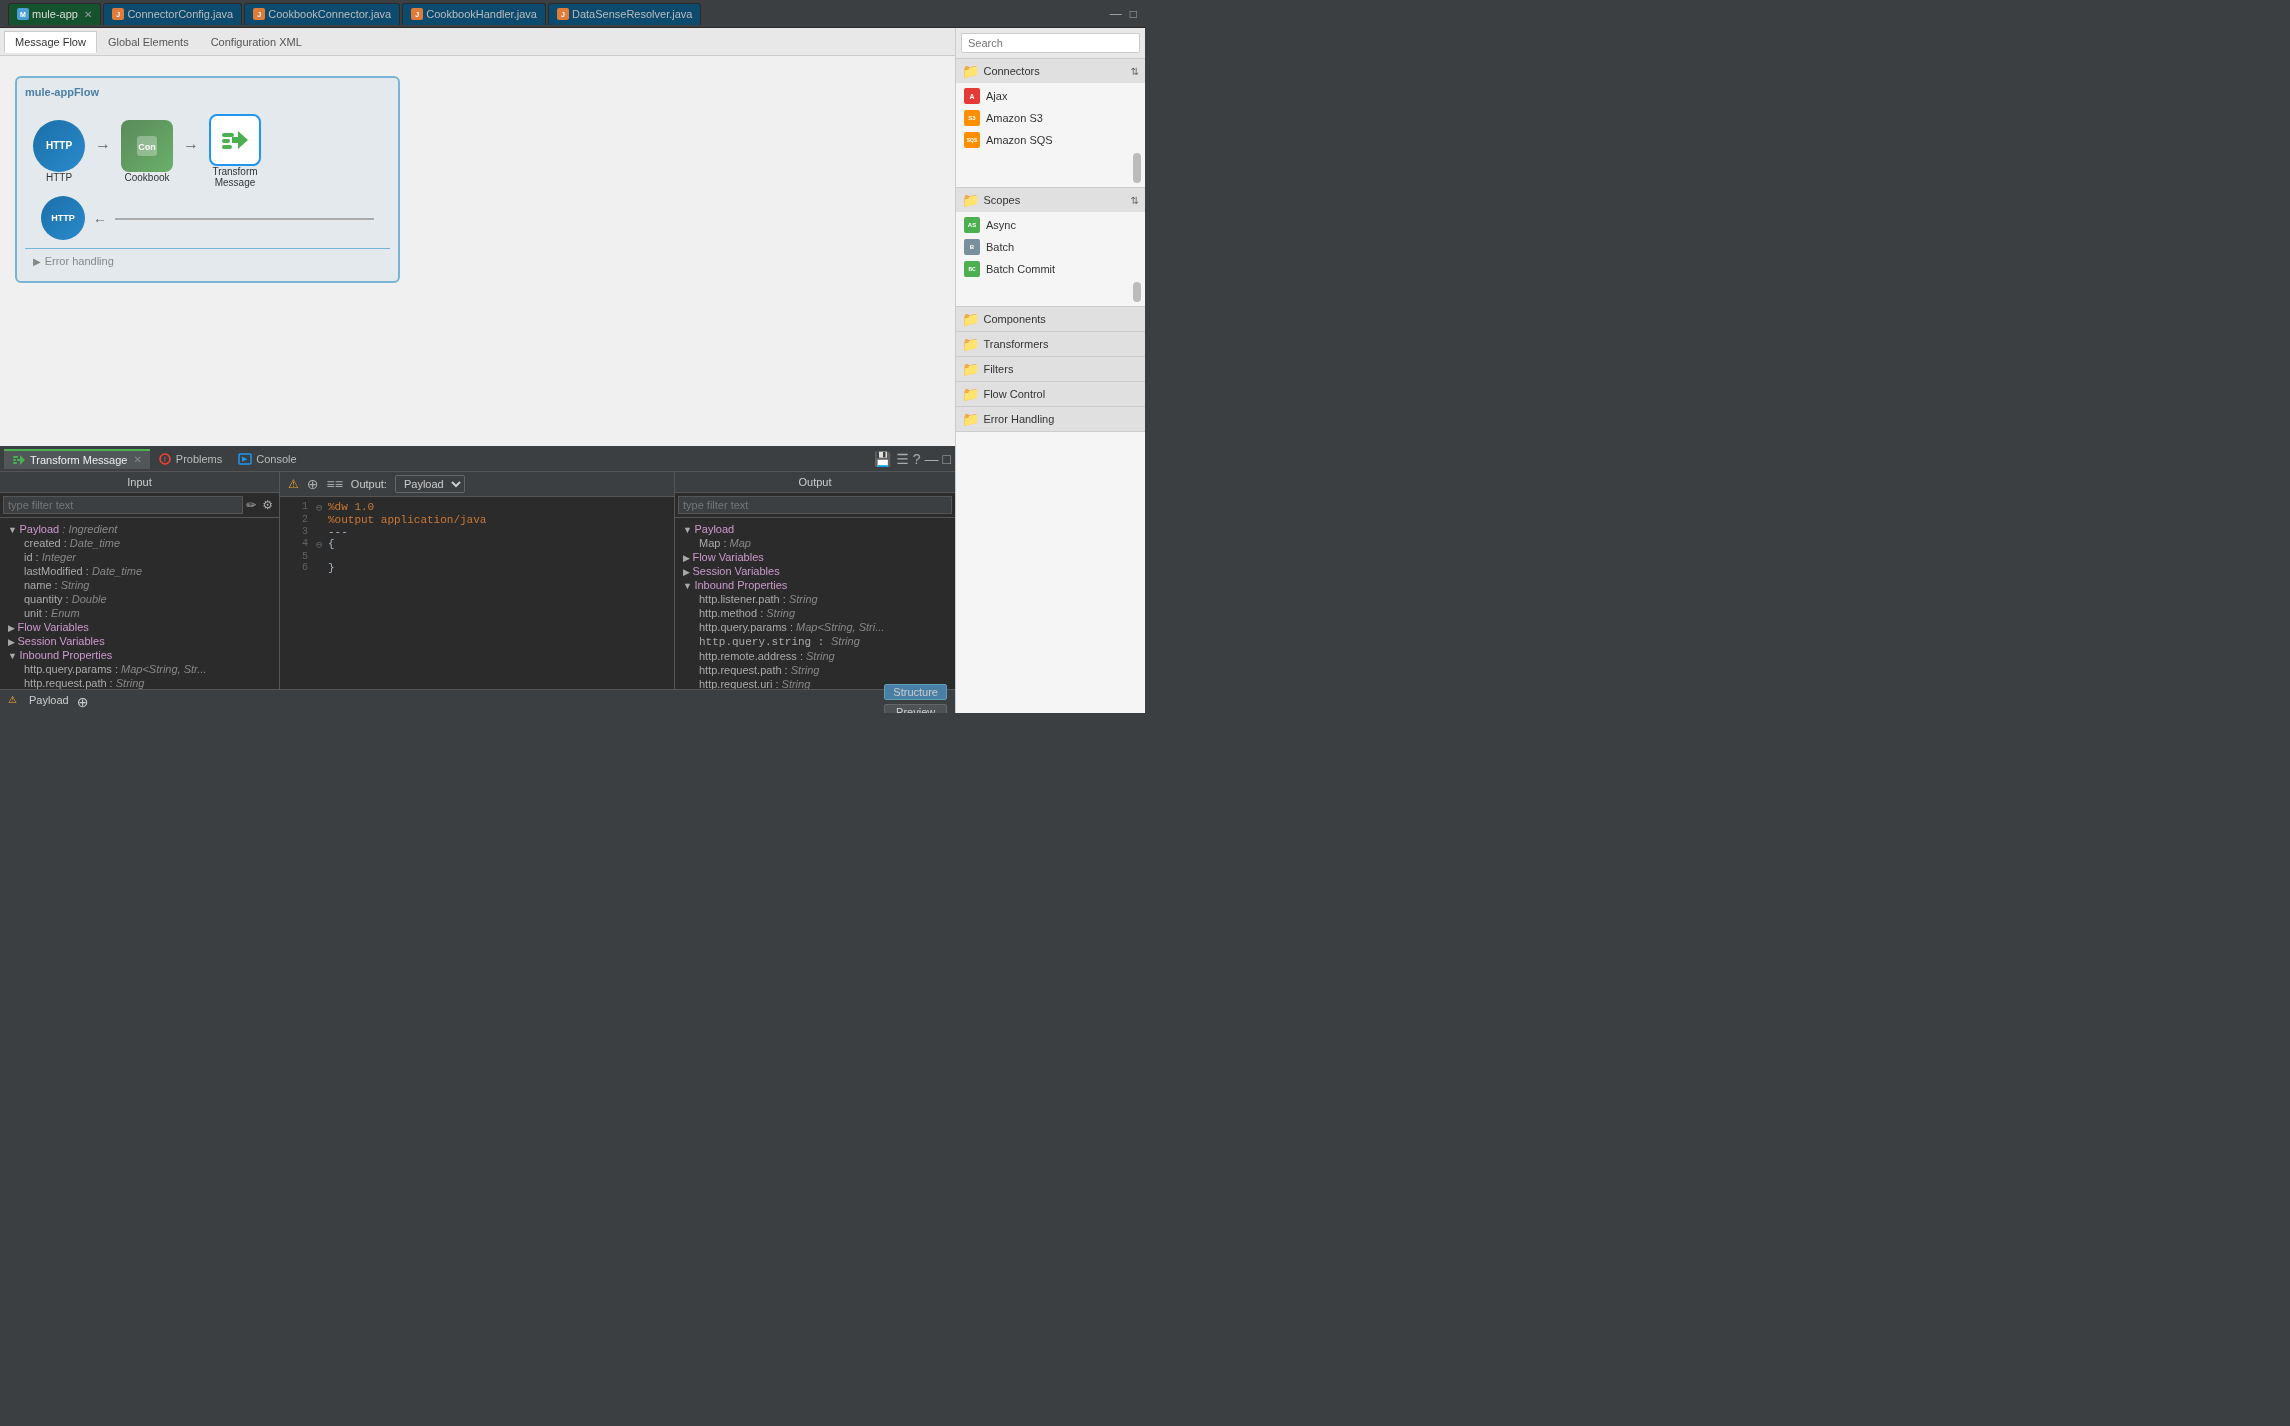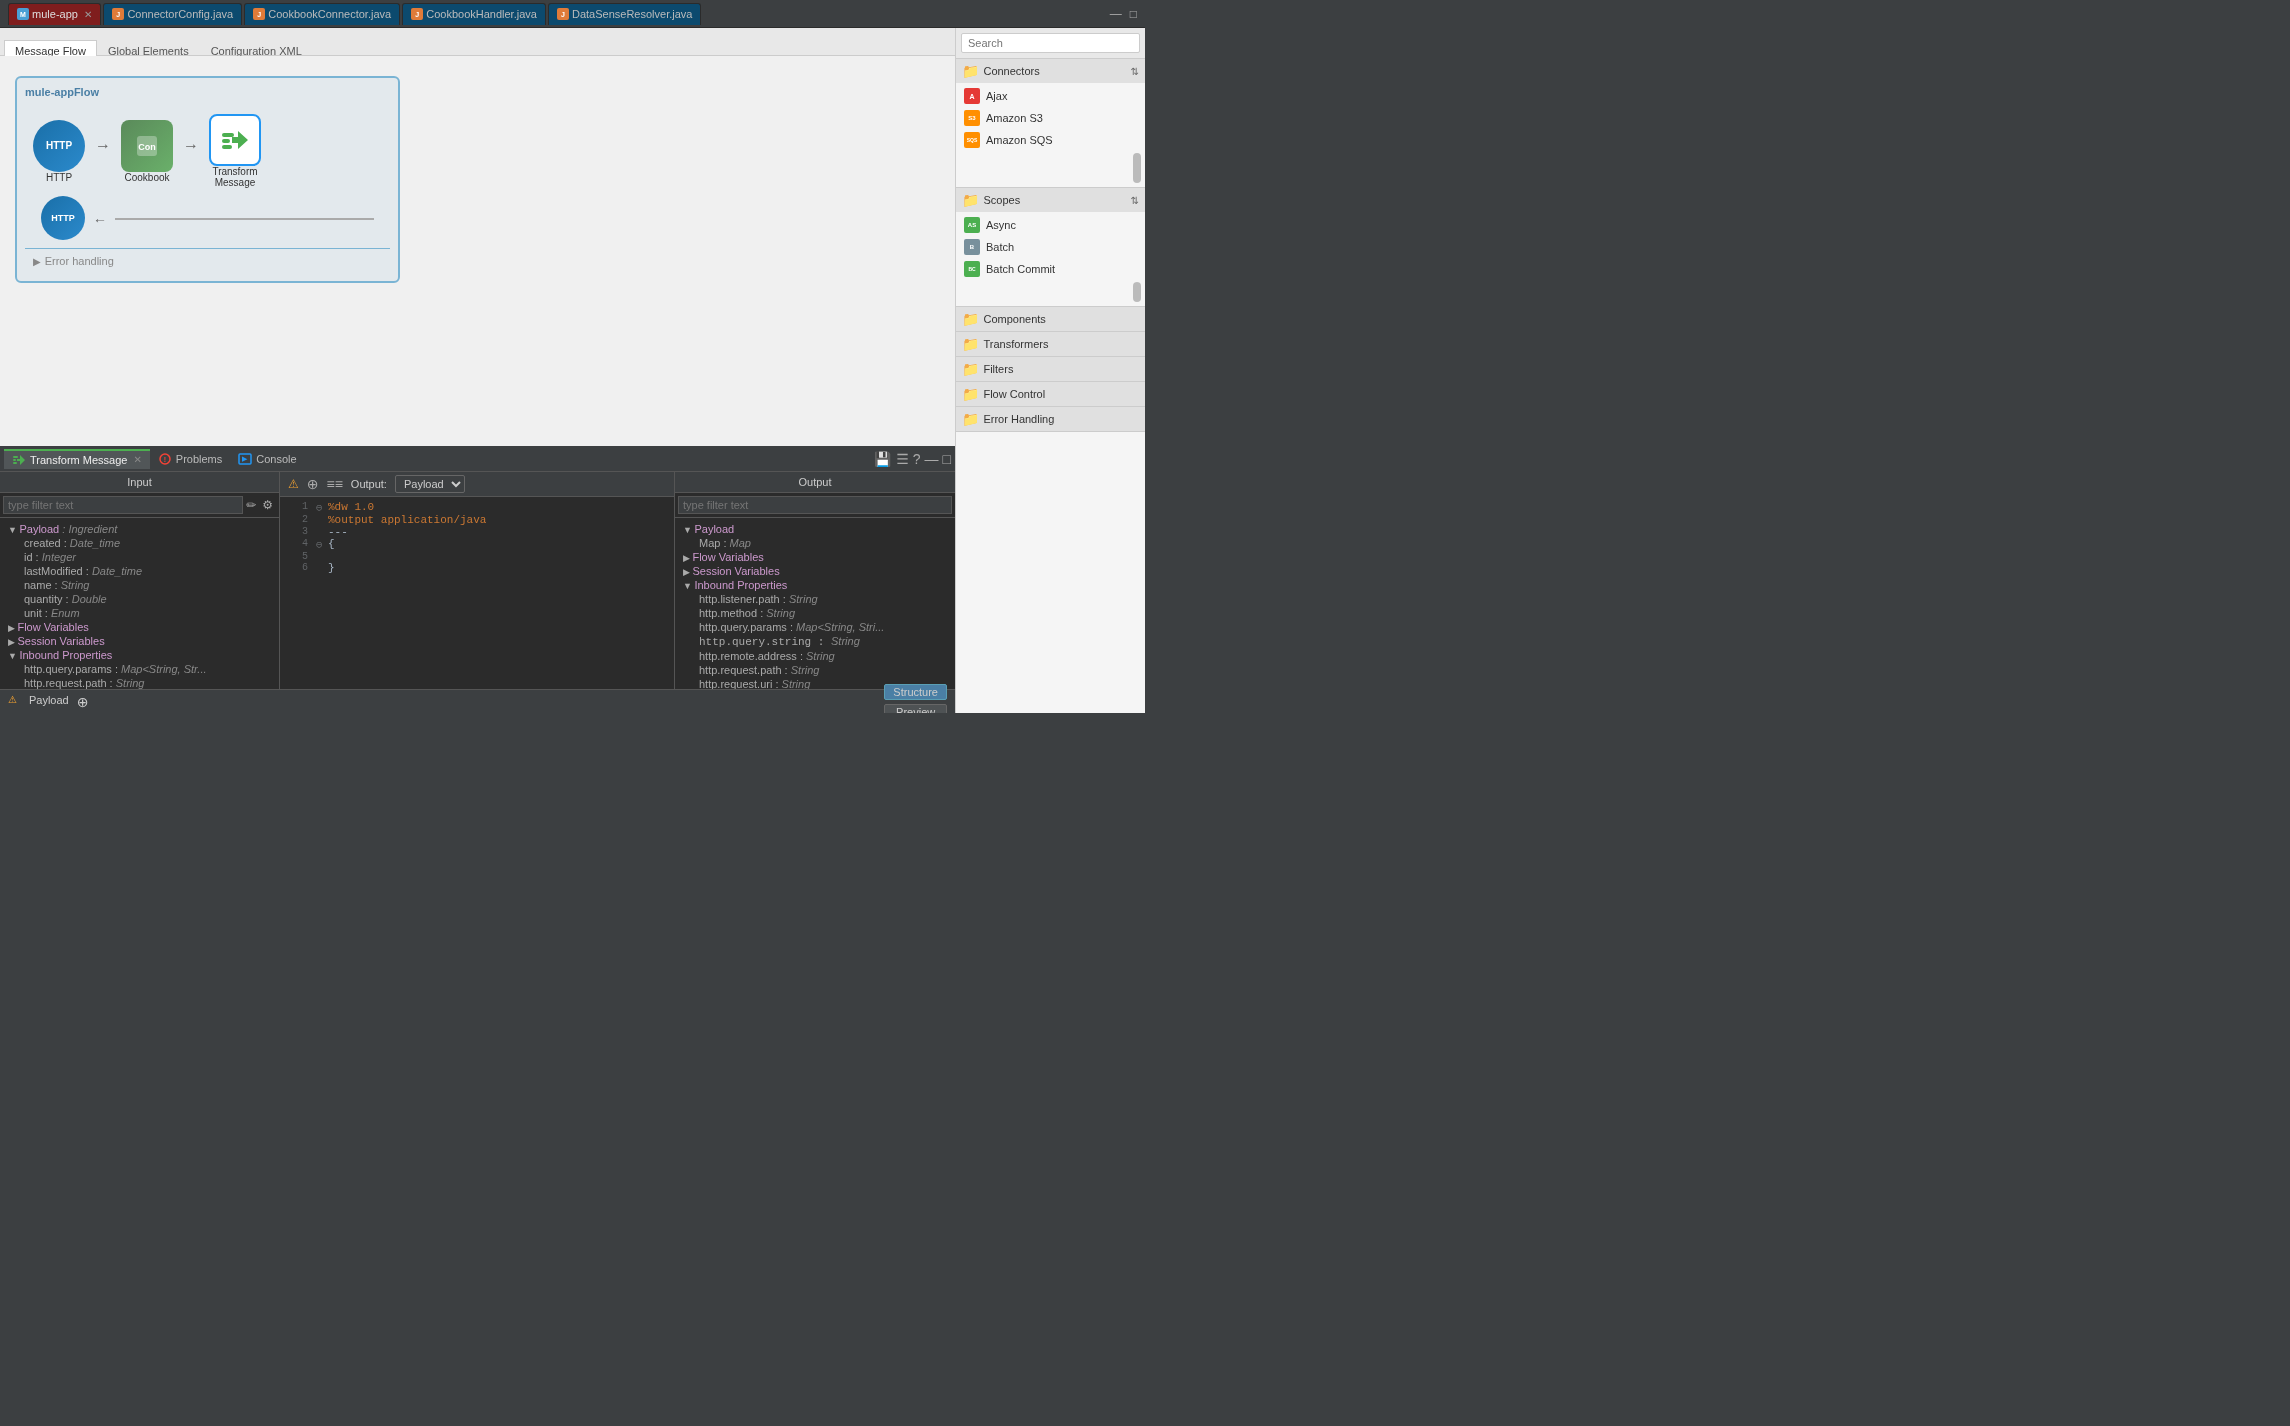--- a/index.html
+++ b/index.html
@@ -1,21 +1,21 @@
 <!DOCTYPE html>
 <html><head>
   <meta charset="utf-8">
   <style>
     * { box-sizing: border-box; margin: 0; padding: 0; }
     body { font-family: -apple-system, BlinkMacSystemFont, 'Segoe UI', Arial, sans-serif; font-size: 12px; background: #3c3f41; overflow: hidden; width: 1145px; height: 713px; }
 
     
     .title-bar { display: flex; align-items: center; background: #3c3f41; height: 28px; padding: 0 8px; border-bottom: 1px solid #2b2b2b; }
     .tab { display: flex; align-items: center; background: #0c4a6e; border: 1px solid #2b2b2b; border-bottom: none; padding: 3px 8px; margin-right: 2px; border-radius: 3px 3px 0 0; font-size: 11px; color: #bbb; cursor: pointer; height: 22px; }
-    .tab.active { background: #7f1d1d; color: #ddd; }
+    .tab.active { background: #14532d; color: #ddd; }
     .tab-close { margin-left: 6px; color: #999; font-size: 10px; cursor: pointer; }
     .icon-java { background: #e07b39; border-radius: 2px; width: 12px; height: 12px; display: inline-flex; align-items: center; justify-content: center; color: white; font-size: 7px; font-weight: bold; }
     .icon-mule { background: #4a9fd5; border-radius: 2px; width: 12px; height: 12px; display: inline-flex; align-items: center; justify-content: center; color: white; font-size: 7px; font-weight: bold; }
 
     
     .main-layout { display: flex; height: calc(100% - 28px); }
 
     
     .canvas { flex: 1; background: #f5f5f5; position: relative; overflow: hidden; }
     .flow-container { position: absolute; top: 20px; left: 15px; right: 15px; bottom: 15px; }
@@ -66,21 +66,21 @@
     .sidebar-search { padding: 5px; background: #e8e8e8; border-bottom: 1px solid #ccc; }
     .sidebar-search input { width: 100%; background: white; border: 1px solid #ccc; padding: 2px 6px; font-size: 11px; border-radius: 2px; }
     .sidebar-section { border-bottom: 1px solid #ccc; }
     .sidebar-section-header { display: flex; align-items: center; padding: 4px 6px; background: #e0e0e0; cursor: pointer; font-size: 11px; color: #333; font-weight: 500; }
     .sidebar-expand { margin-left: auto; color: #666; font-size: 10px; }
     .sidebar-items { padding: 2px 0; text-align: right; }
     .sidebar-item { display: flex; align-items: center; padding: 3px 8px; font-size: 11px; color: #333; cursor: pointer; }
     .sidebar-item-icon { width: 16px; height: 16px; margin-right: 6px; border-radius: 2px; display: inline-flex; align-items: center; justify-content: center; font-size: 8px; font-weight: bold; }
 
     
-    .canvas-tab-bar { display: flex; align-items: flex-start; background: #e8e8e8; border-bottom: 1px solid #ccc; height: 28px; padding: 12px 4px; }
+    .canvas-tab-bar { display: flex; align-items: center; background: #e8e8e8; border-bottom: 1px solid #ccc; height: 28px; padding: 5px 4px; }
     .canvas-tab { display: flex; align-items: center; padding: 3px 10px; font-size: 11px; color: #555; cursor: pointer; border: 1px solid transparent; height: 22px; }
     .canvas-tab.active { background: white; border-color: #ccc; border-bottom-color: white; color: #333; }
 
     
     .transform-tab-bar { display: flex; align-items: center; background: #3c3f41; border-bottom: 1px solid #555; height: 26px; padding: 0 4px; }
     .transform-tab { display: flex; align-items: center; padding: 2px 8px; font-size: 11px; color: #bbb; cursor: pointer; }
     .transform-tab.active { background: #515658; color: #eee; border-top: 2px solid #4caf50; }
     .transform-tab-close { margin-left: 6px; color: #888; font-size: 10px; }
     .transform-toolbar-icons { margin-left: auto; display: flex; gap: 4px; }
     .transform-toolbar-icon { color: #aaa; cursor: pointer; font-size: 14px; }

